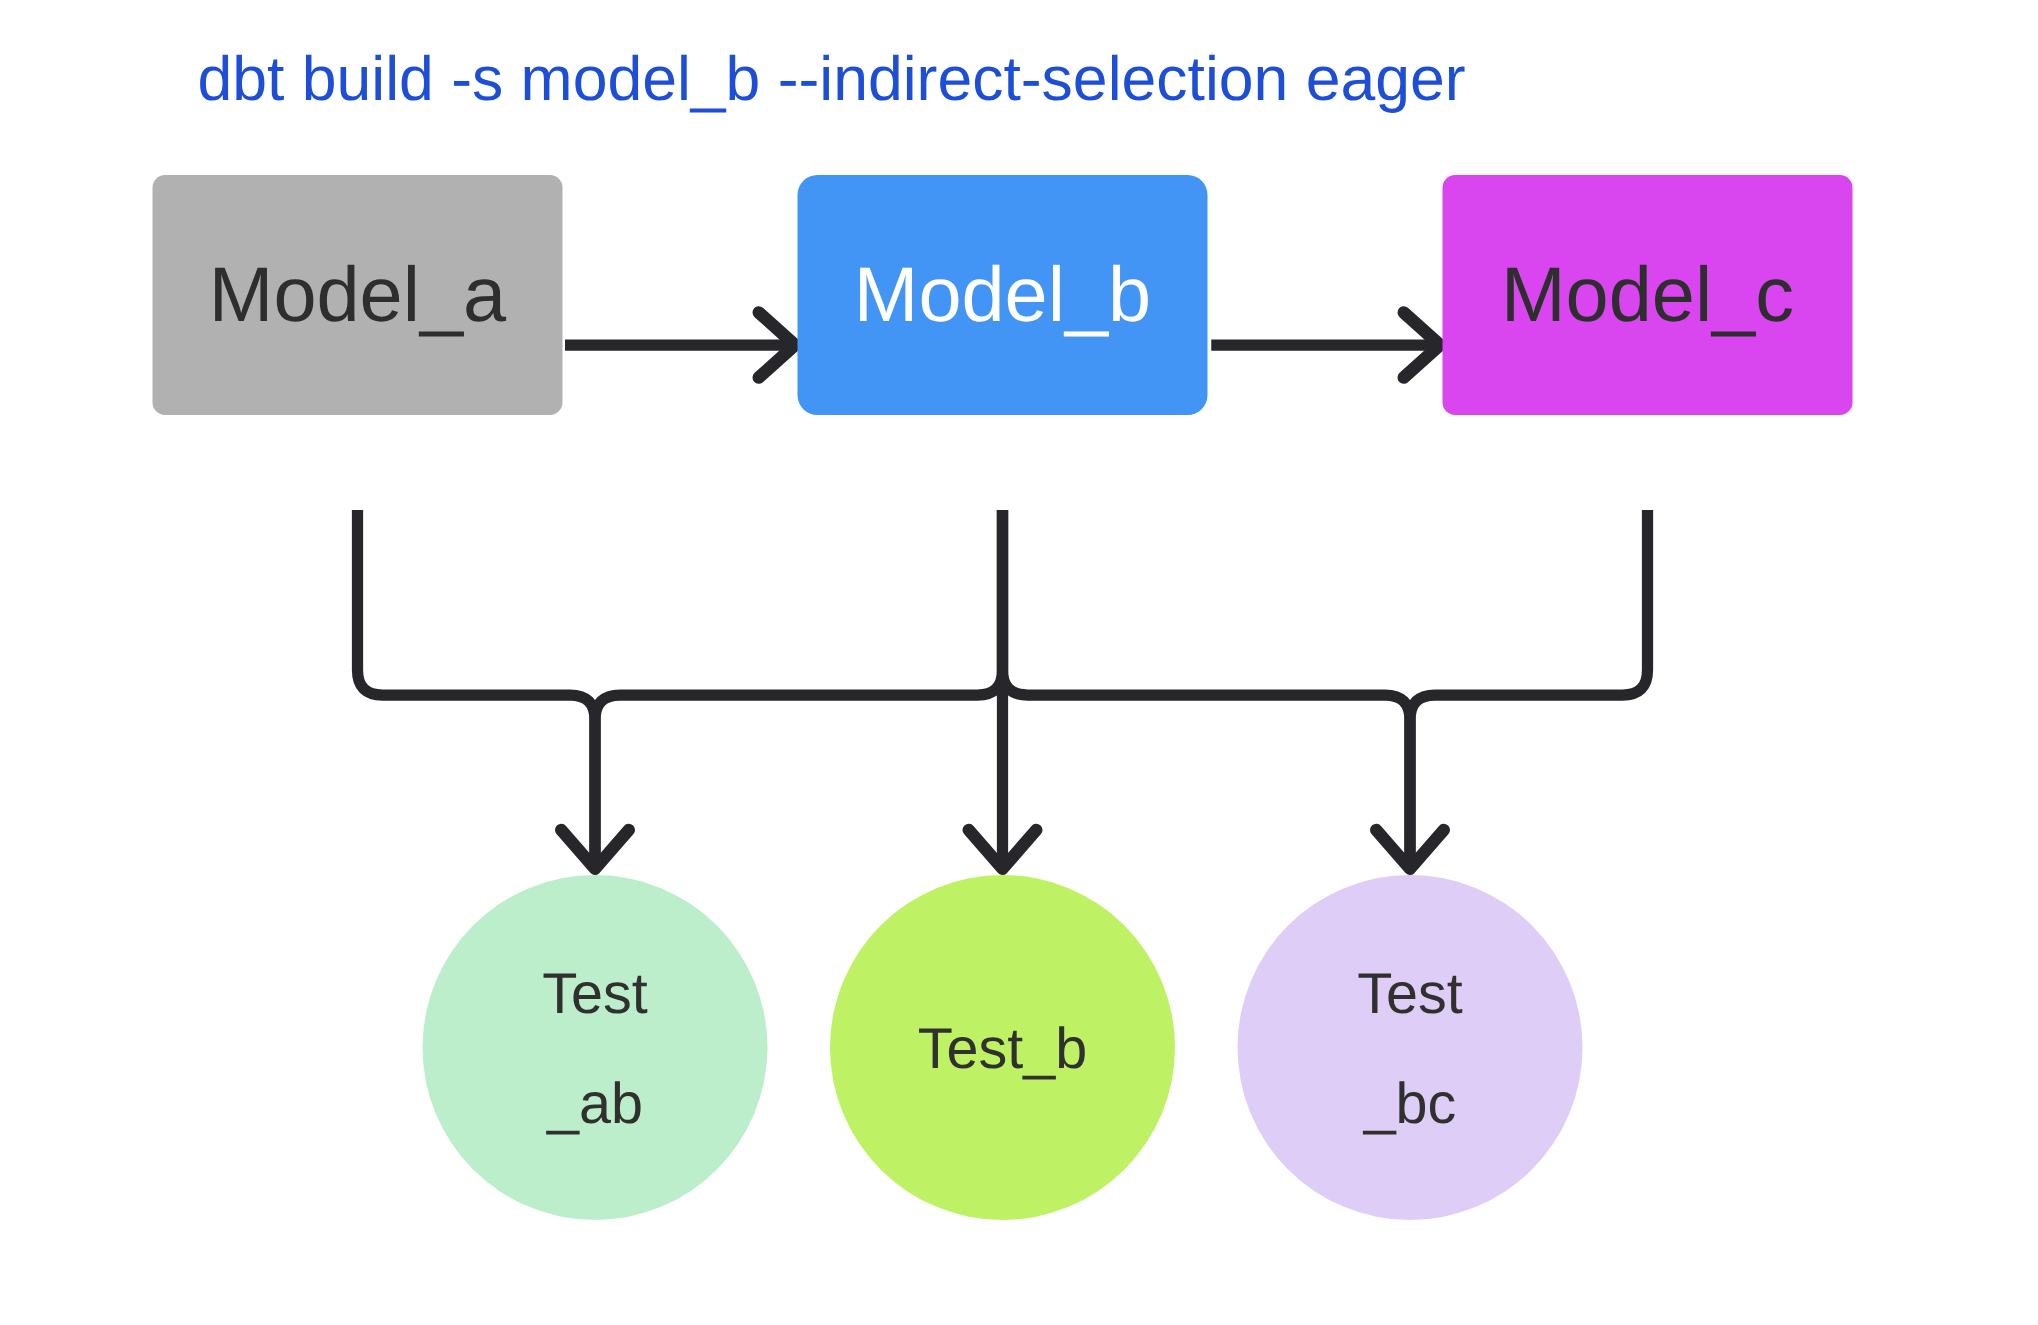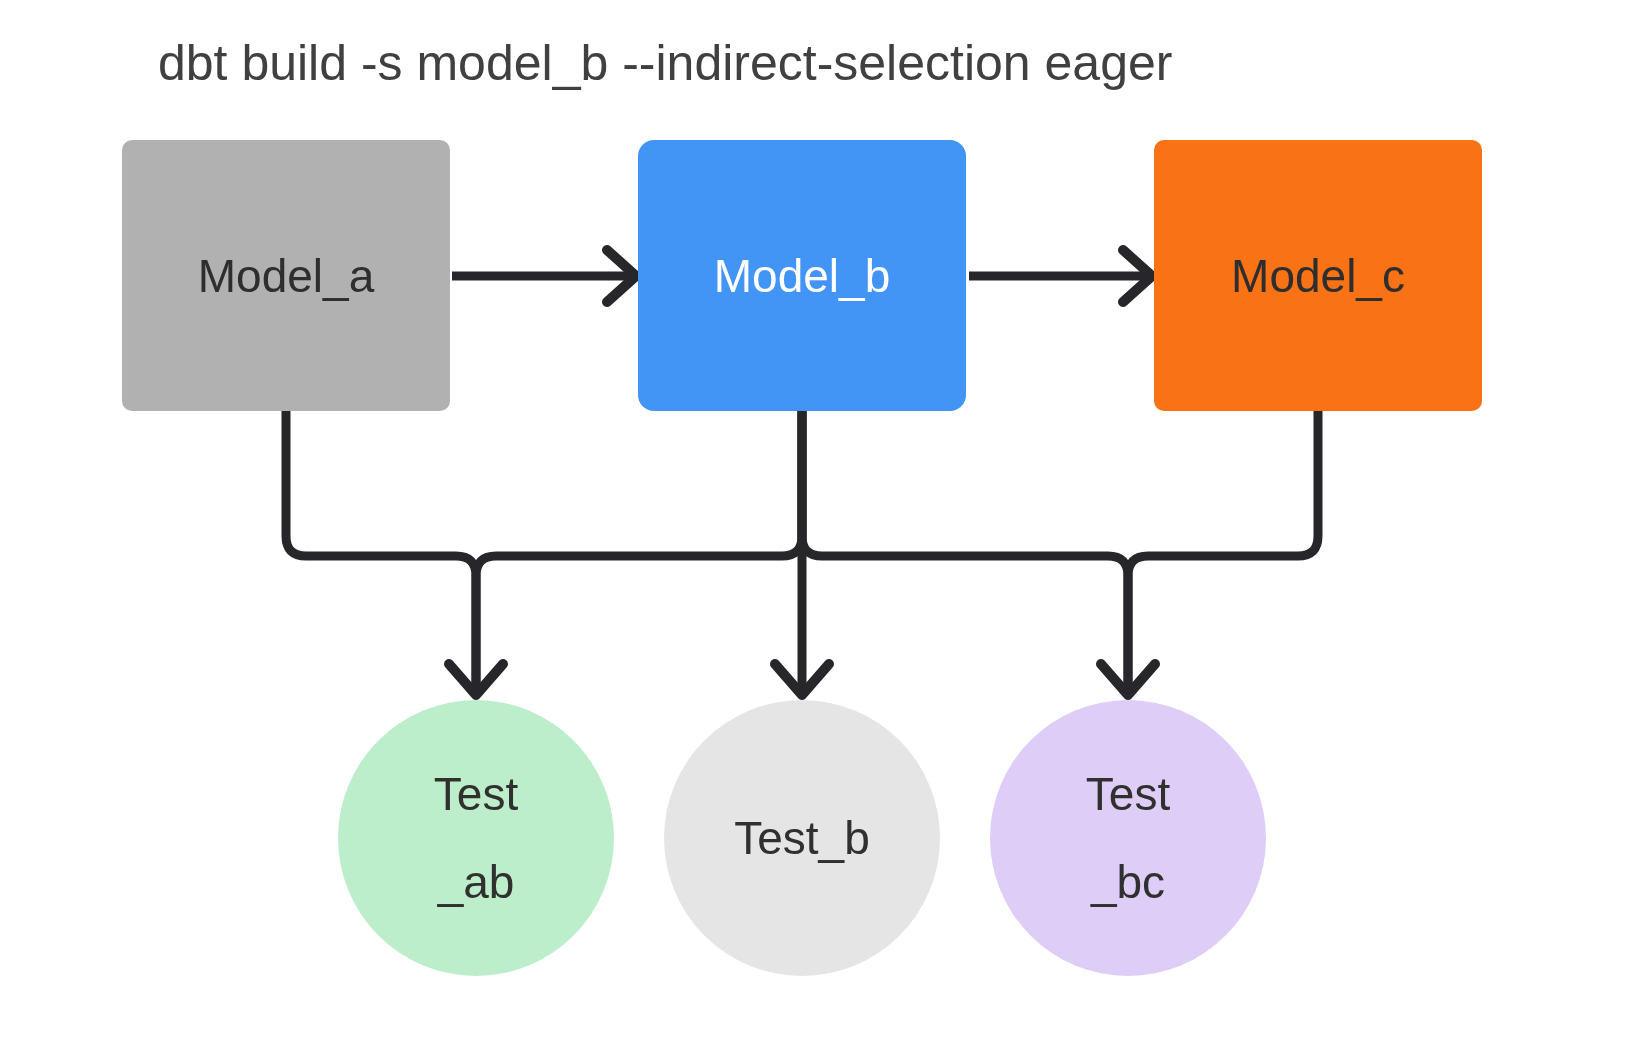--- a/index.html
+++ b/index.html
@@ -41,26 +41,26 @@
   .edges-layer path.head {
     fill: none;
     stroke-width: 10;
     stroke-linecap: round;
     stroke-linejoin: round;
   }
   .model-node {
     position: absolute;
     top: 140px;
     width: 328px;
-    height: 271px;
+    height: 192px;
     border-radius: 10px;
     display: flex;
     align-items: center;
     justify-content: center;
-    font-size: 46px;
+    font-size: 62px;
     font-weight: 500;
   }
   .model-a { left: 122px; }
   .model-b { left: 638px; border-radius: 16px; }
   .model-c { left: 1154px; }
   .test-node {
     position: absolute;
     top: 700px;
     width: 276px;
     height: 276px;
@@ -77,21 +77,21 @@
   }
   .test-ab { left: 338px; }
   .test-b  { left: 664px; }
   .test-bc { left: 990px; }
 </style>
 </head>
 <body>
 
 <div class="canvas">
 
-  <div class="title" style="color: #404040;">dbt build -s model_b --indirect-selection eager</div>
+  <div class="title" style="color: #1d4ed8;">dbt build -s model_b --indirect-selection eager</div>
 
   <svg class="edges-layer" viewBox="0 0 1630 1060" xmlns="http://www.w3.org/2000/svg">
     <g stroke="#26262b" style="stroke: rgb(38, 38, 43);">
 
       <path class="shaft" d="M 452 276 H 633"></path>
       <path class="head" d="M 607 250 L 636 276 L 607 302"></path>
       <path class="shaft" d="M 969 276 H 1149"></path>
       <path class="head" d="M 1123 250 L 1152 276 L 1123 302"></path>
 
       <path class="shaft" d="M 286 408 V 536 Q 286 556 306 556 H 456 Q 476 556 476 576 V 692"></path>
@@ -107,30 +107,30 @@
   </svg>
 
   <div class="model-node model-a" style="background: rgb(177, 177, 177);">
     <span style="color: rgb(46, 46, 46);">Model_a</span>
   </div>
 
   <div class="model-node model-b" style="background: rgb(66, 148, 245);">
     <span style="color: rgb(255, 255, 255);">Model_b</span>
   </div>
 
-  <div class="model-node model-c" style="background: #f97316;">
+  <div class="model-node model-c" style="background: #d946ef;">
     <span style="color: rgb(46, 46, 46);">Model_c</span>
   </div>
 
   <div class="test-node test-ab" style="background: rgb(189, 238, 203);">
     <span>Test</span>
     <span>_ab</span>
   </div>
 
-  <div class="test-node test-b" style="background: #e5e5e5;">
+  <div class="test-node test-b" style="background: #bef264;">
     <span>Test_b</span>
   </div>
 
   <div class="test-node test-bc" style="background: rgb(222, 205, 247);">
     <span>Test</span>
     <span>_bc</span>
   </div>
 
 </div>
 

